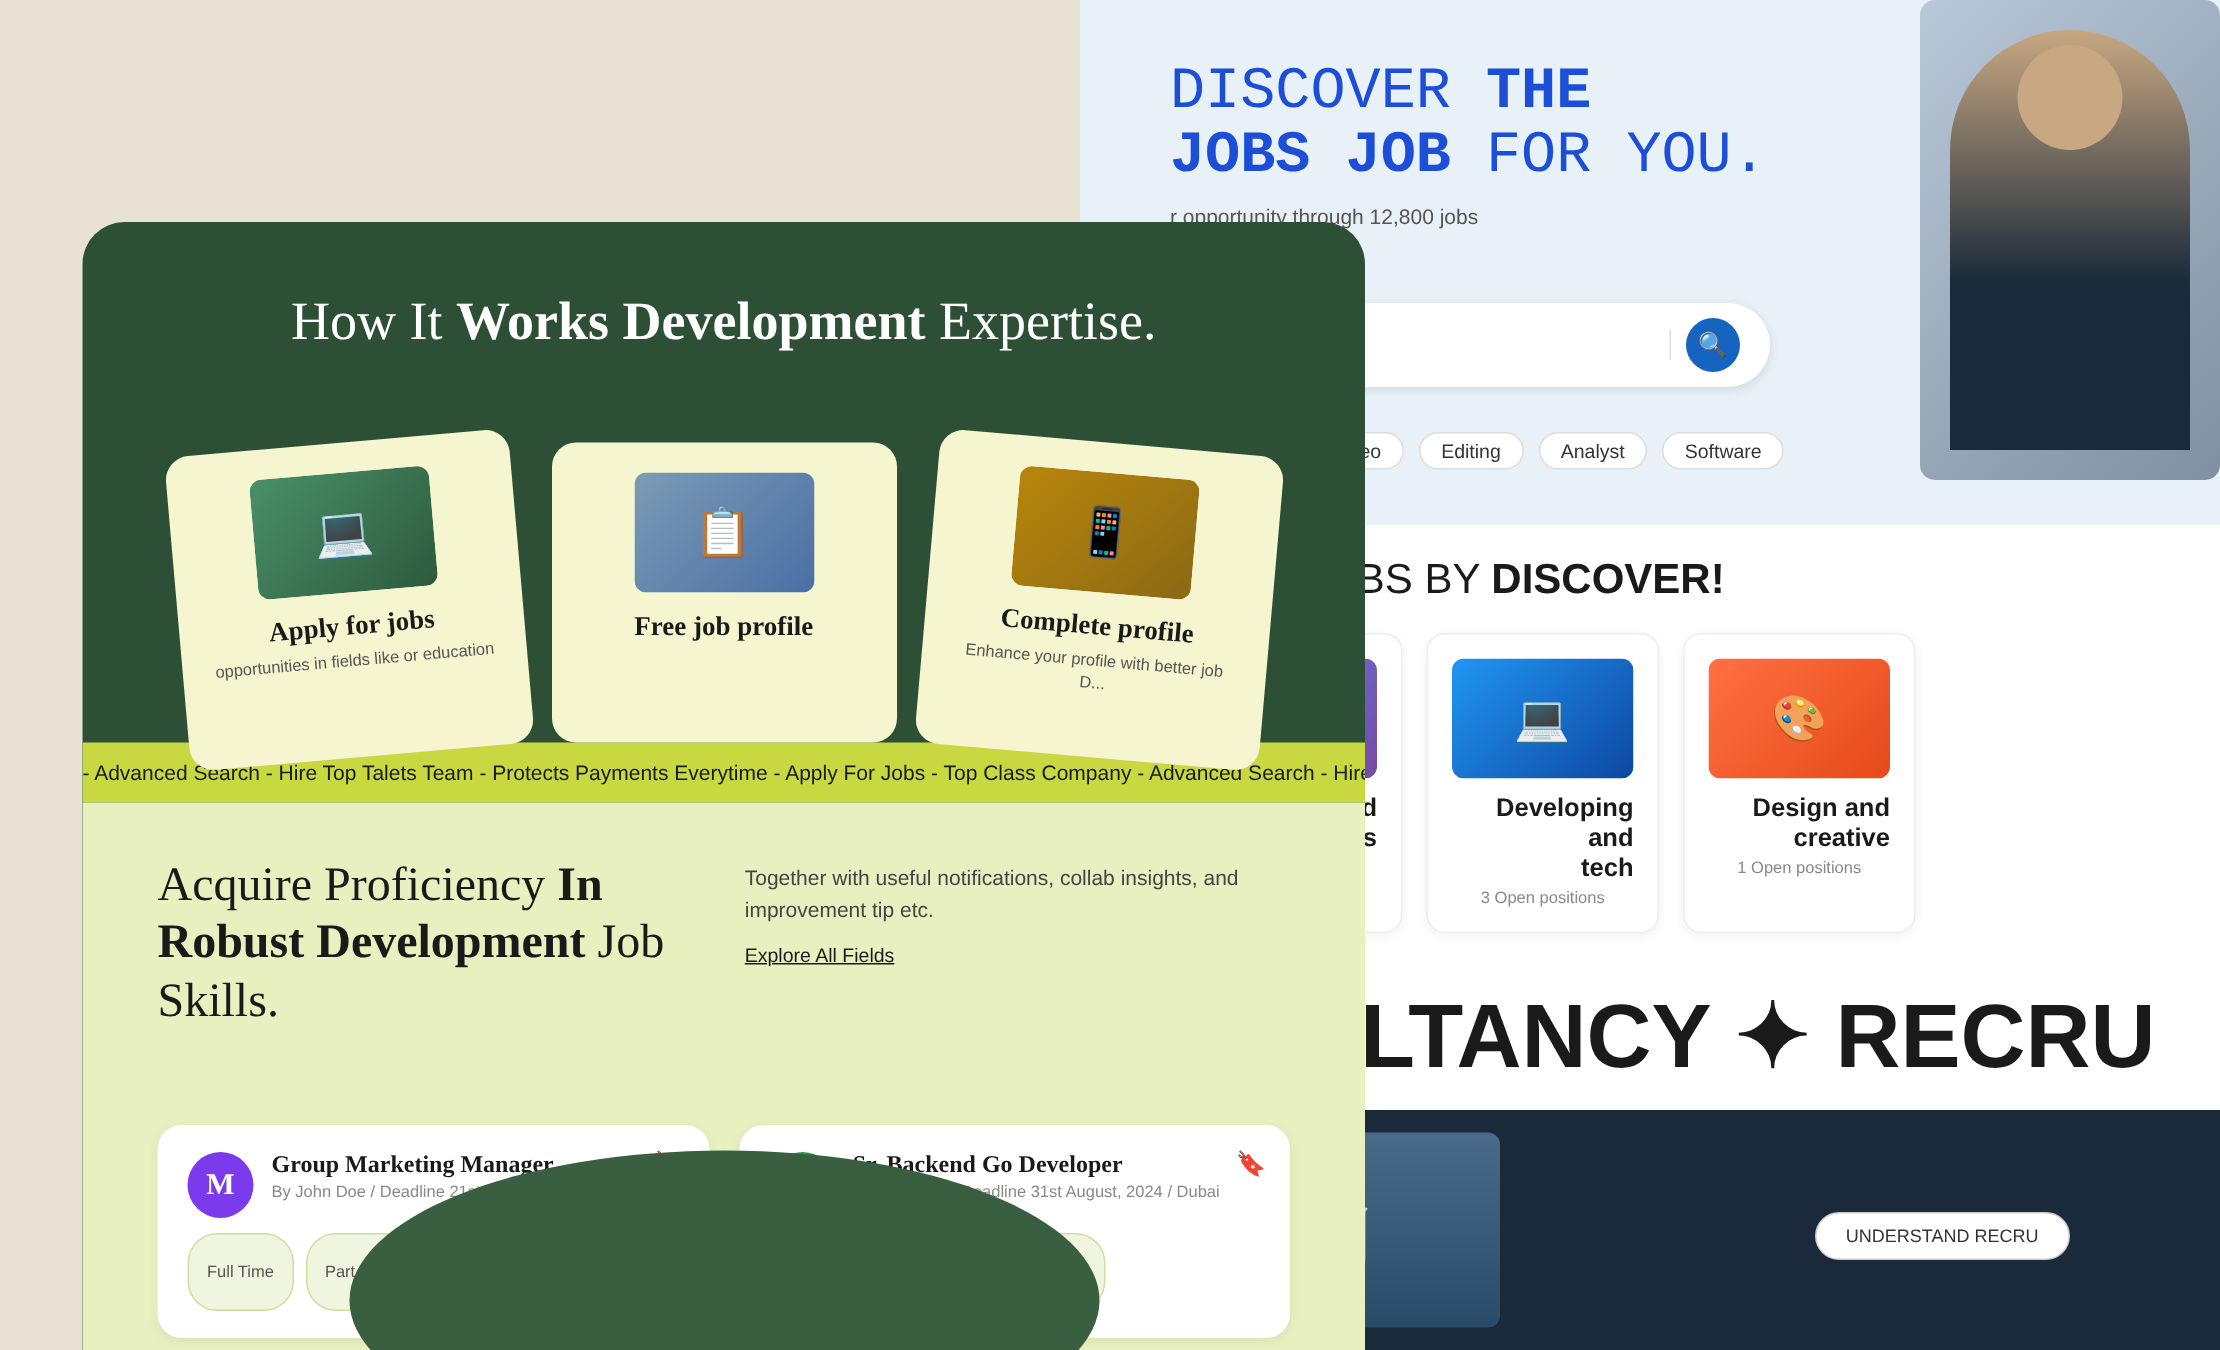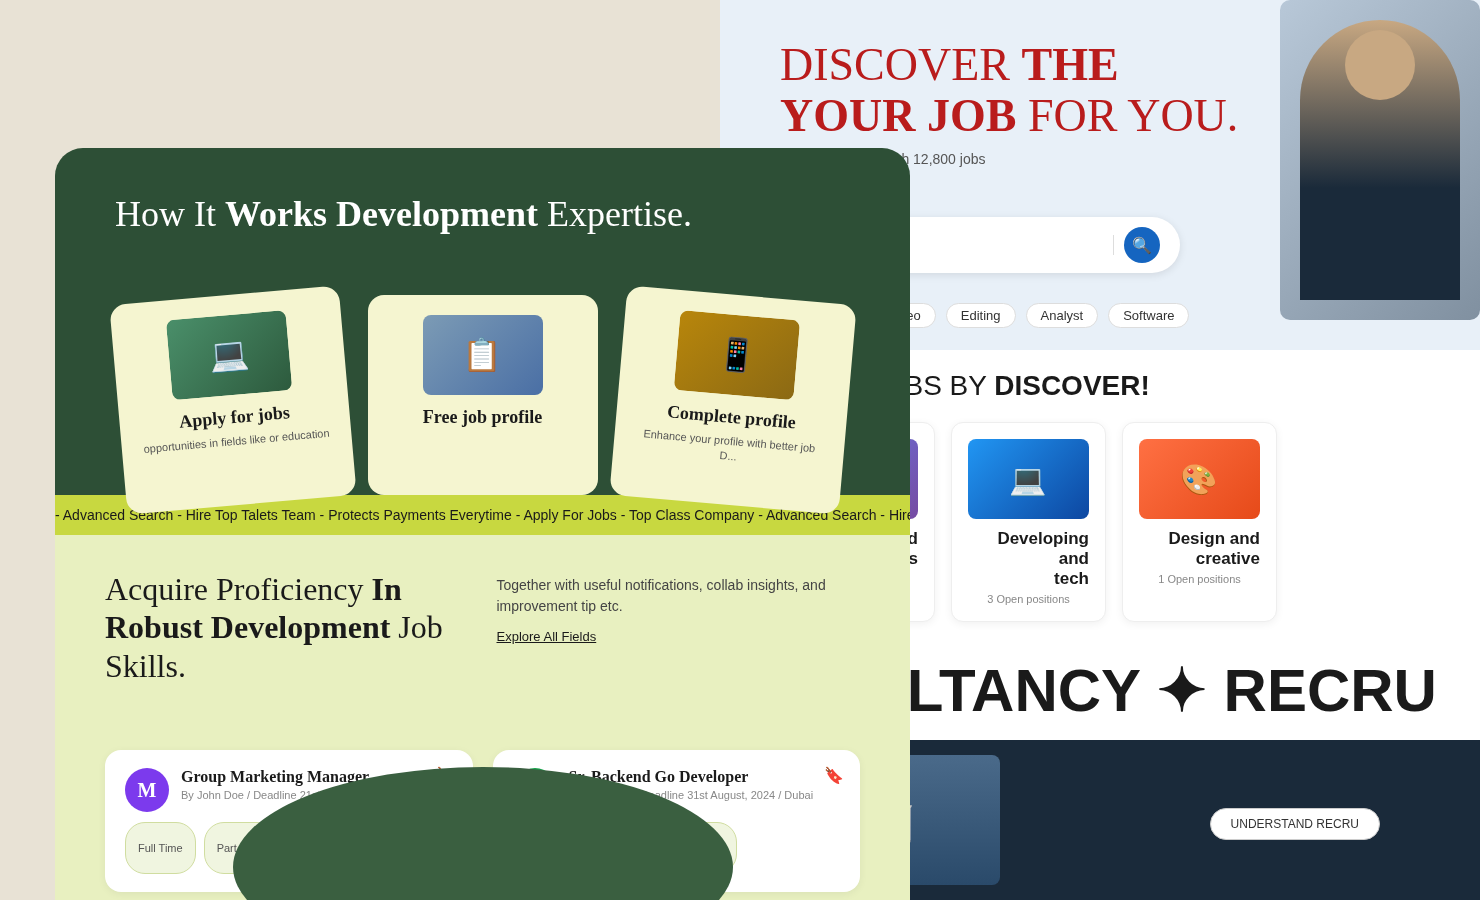--- a/index.html
+++ b/index.html
@@ -32,24 +32,24 @@
 
     .right-panel-header {
       background: #e8f0f8;
       padding: 40px 50px 30px 60px;
       display: flex;
       align-items: flex-start;
       justify-content: space-between;
     }
 
     .right-headline {
-      font-family: Liberation Serif, serif;
-      font-size: 46px;
+      font-family: Liberation Mono, monospace;
+      font-size: 39px;
       line-height: 1.1;
-      color: #b91c1c;
+      color: #1d4ed8;
       font-weight: 400;
       max-width: 500px;
     }
 
     .right-headline strong {
       font-weight: 900;
     }
 
     .person-img {
       width: 200px;
@@ -235,21 +235,22 @@
       top: 148px;
       left: 55px;
       width: 855px;
       background: #2d4f36;
       border-radius: 28px;
       overflow: hidden;
       z-index: 5;
     }
 
     .main-card-header {
-      padding: 45px 60px 30px;
+      padding: 45px 92px 30px;
+      text-align: center;
     }
 
     .main-card-title {
       font-family: 'Georgia', serif;
       font-size: 36px;
       color: white;
       font-weight: 400;
       margin-bottom: 30px;
     }
 
@@ -593,21 +594,21 @@
 
 <div class="bg-layer"></div>
 
 <div class="right-panel">
   <div class="right-panel-inner">
 
     <div class="right-panel-header">
       <div>
         <div class="right-headline">
           <span>DISCOVER </span><strong>THE</strong><br>
-          <strong>YOUR JOB</strong><span> FOR YOU.</span>
+          <strong>JOBS JOB</strong><span> FOR YOU.</span>
         </div>
         <div class="subtitle-text">r opportunity through 12,800 jobs</div>
       </div>
 
       <div class="person-img">
         <div class="person-silhouette">
           <div class="person-head"></div>
         </div>
       </div>
     </div>

